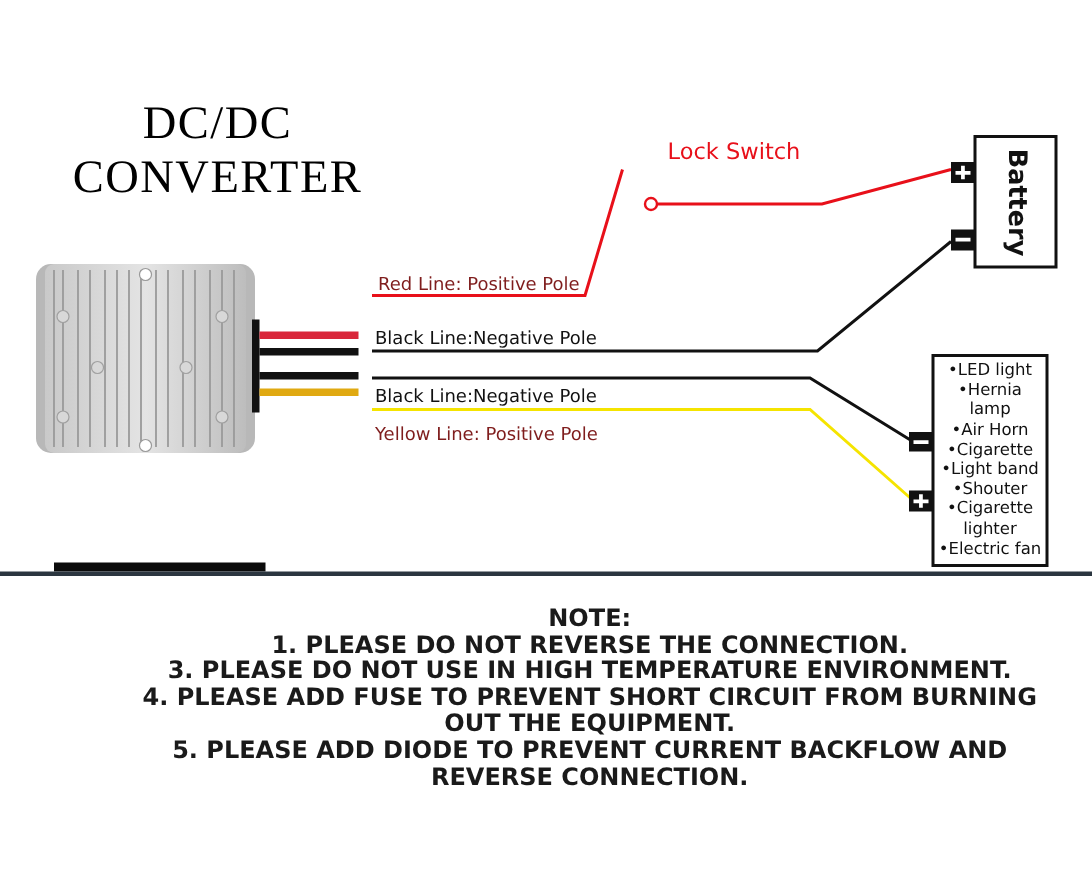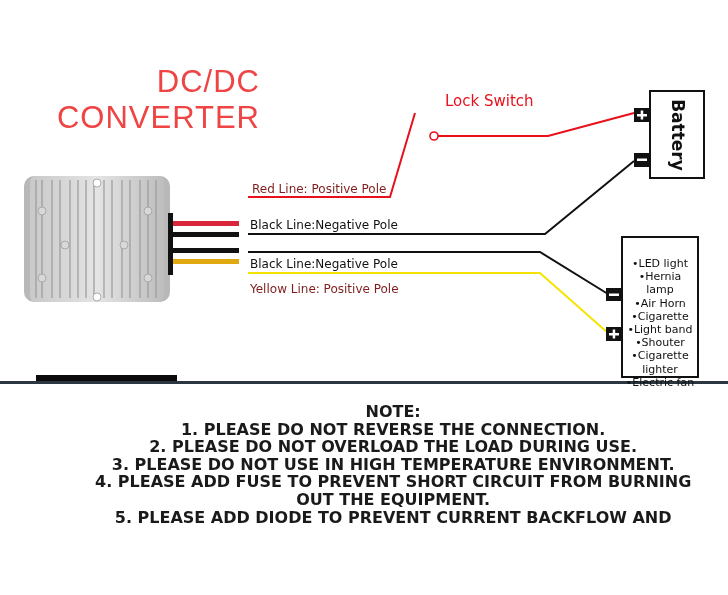--- a/index.html
+++ b/index.html
@@ -1,33 +1,33 @@
 <!DOCTYPE html>
 <html><head>
   <meta charset="utf-8">
   <style>
     html, body { margin: 0; padding: 0; background: #ffffff; }
     body { width: 728px; height: 595px; position: relative; overflow: hidden;
            font-family: "DejaVu Sans", sans-serif; }
-    .title { position: absolute; left: 30px; top: 64px; width: 230px; text-align: right;
-             font-family: Liberation Sans, sans-serif; font-size: 31px; line-height: 36px;
-             color: #ef4444; letter-spacing: 1px; }
+    .title { position: absolute; left: 30px; top: 64px; width: 230px; text-align: center;
+             font-family: Liberation Serif, serif; font-size: 31px; line-height: 36px;
+             color: #000000; letter-spacing: 1px; }
     svg.diagram { position: absolute; left: 0; top: 0; }
     .wire-label { position: absolute; font-size: 12px; white-space: nowrap; }
     .red { color: #7f1d1d; }
     .black { color: #111; }
     .switch-label { position: absolute; left: 445px; top: 92px; font-size: 15px;
                     line-height: 19px; color: #e8101a; }
     .battery-label { position: absolute; left: 652px; top: 92px; width: 52px; height: 86px;
                      display: flex; align-items: center; justify-content: center; }
     .battery-label span { display: inline-block; transform: rotate(90deg);
                           font-size: 17px; font-weight: bold; color: #111; white-space: nowrap; }
     .load-box { position: absolute; left: 622px; top: 237px; width: 76px; height: 180px;
                 font-size: 11px; line-height: 13.2px; color: #111; text-align: center;
-                padding-top: 20px; box-sizing: border-box; }
+                padding-top: 3px; box-sizing: border-box; }
     .load-box div { white-space: nowrap; }
     .notes { position: absolute; left: 95px; top: 403px; font-size: 16px; line-height: 17.6px;
              font-weight: bold; color: #1a1a1a; font-family: "DejaVu Sans", sans-serif; text-align: center; }
     .notes div { white-space: nowrap; }
   </style>
 </head>
 <body>
 
 <div class="title">
   <div>DC/DC</div>
@@ -139,18 +139,18 @@
   <div>•Light band</div>
   <div>•Shouter</div>
   <div>•Cigarette</div>
   <div>lighter</div>
   <div>•Electric fan</div>
 </div>
 
 <div class="notes">
   <div>NOTE:</div>
   <div>1. PLEASE DO NOT REVERSE THE CONNECTION.</div>
-  <div>2. PLEASE DO NOT OVERLOAD THE LOAD DURING USE.</div>
   <div>3. PLEASE DO NOT USE IN HIGH TEMPERATURE ENVIRONMENT.</div>
   <div>4. PLEASE ADD FUSE TO PREVENT SHORT CIRCUIT FROM BURNING</div>
   <div>OUT THE EQUIPMENT.</div>
   <div>5. PLEASE ADD DIODE TO PREVENT CURRENT BACKFLOW AND</div>
+  <div>REVERSE CONNECTION.</div>
 </div>
 
 </body></html>

